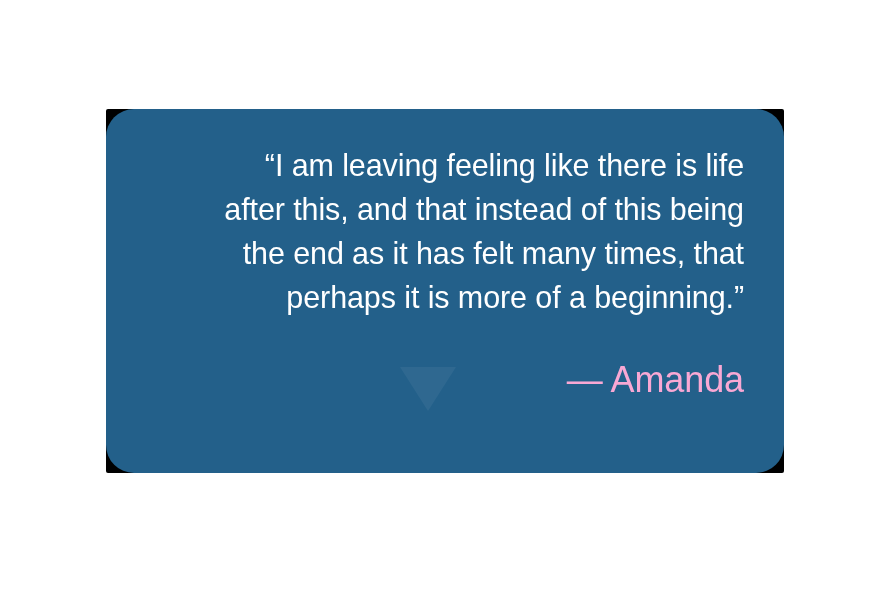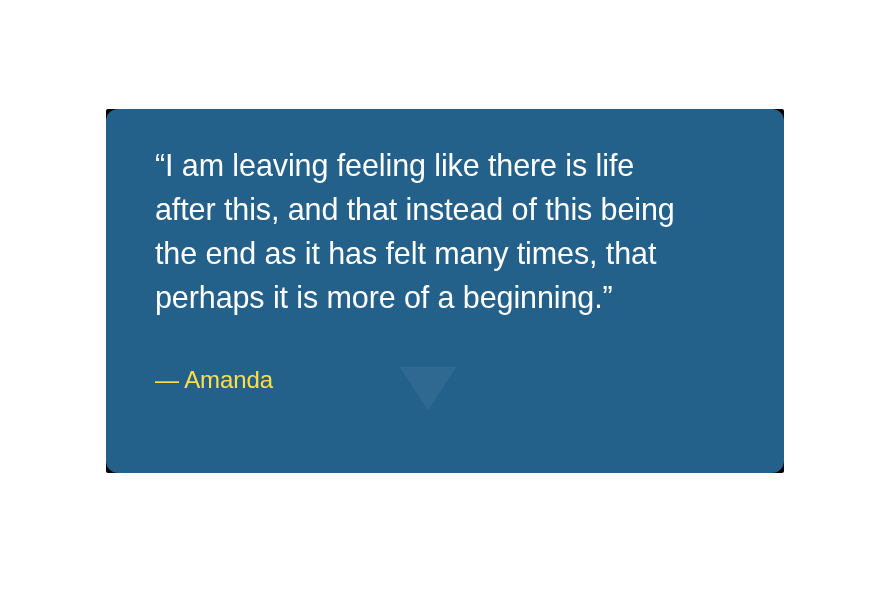--- a/index.html
+++ b/index.html
@@ -43,22 +43,23 @@
     border-radius: 2px;
   }
 
   .card {
     position: absolute;
     left: 0;
     top: 0;
     width: 100%;
     height: 100%;
     background: #23608a;
-    border-radius: 12px;
+    border-radius: 28px;
     overflow: hidden;
+    text-align: right;
   }
 
   
   .watermark-triangle {
     position: absolute;
     left: 294px;
     top: 258px;
     width: 0;
     height: 0;
     border-left: 28px solid transparent;
@@ -78,22 +79,22 @@
     color: #ffffff;
     font-size: 30.5px;
     line-height: 44px;
     letter-spacing: -0.1px;
     font-weight: 400;
     white-space: pre-line;
     margin: 0;
   }
 
   .attribution {
-    color: #fde047;
-    font-size: 24px;
+    color: #f9a8d4;
+    font-size: 36px;
     line-height: 34px;
     letter-spacing: -0.1px;
     font-weight: 400;
     margin: 0;
     padding-top: 44px;
   }
 </style>
 </head>
 <body>
 

